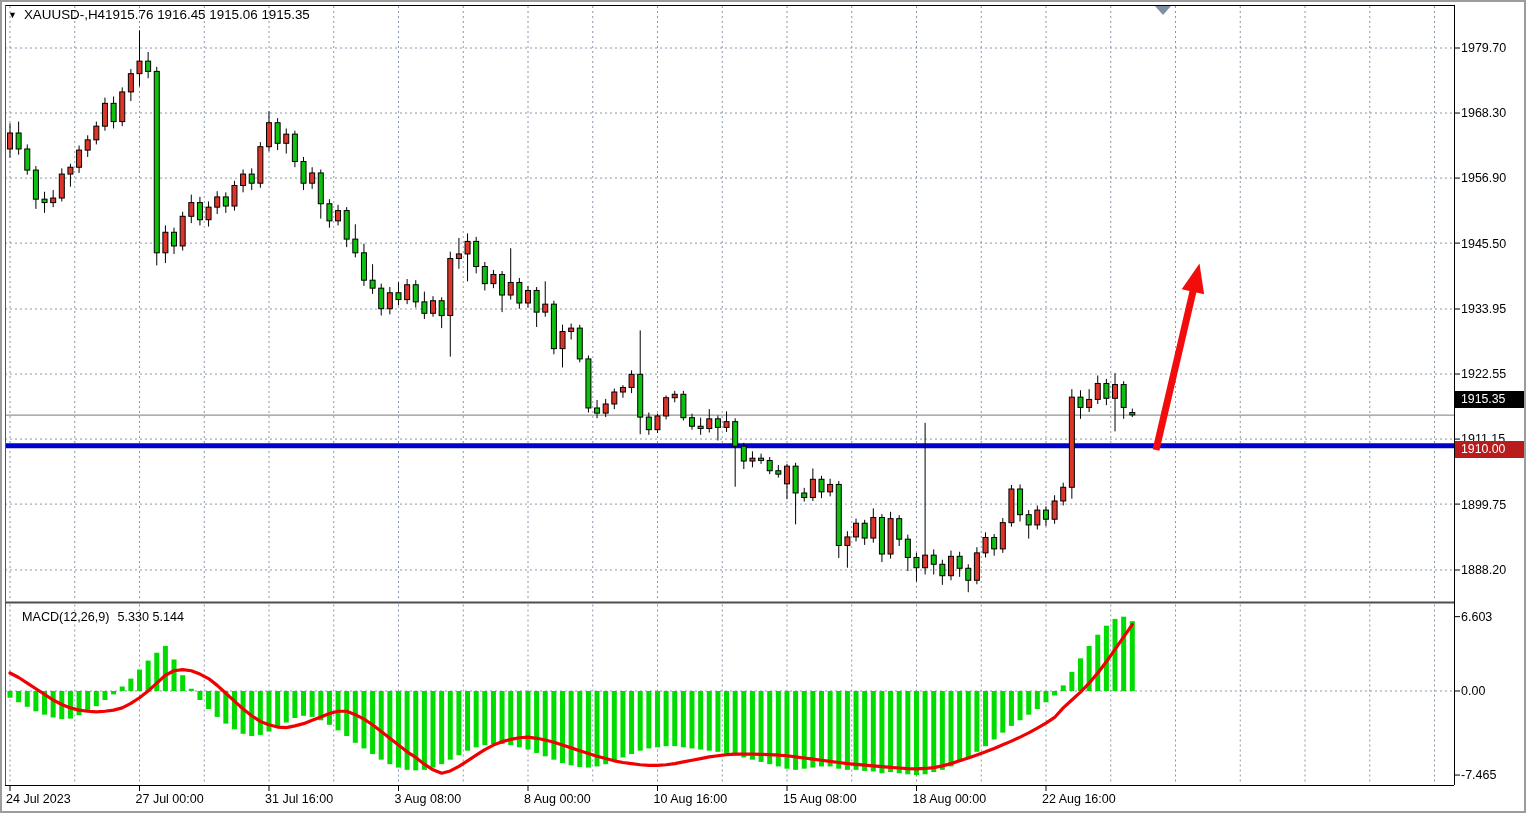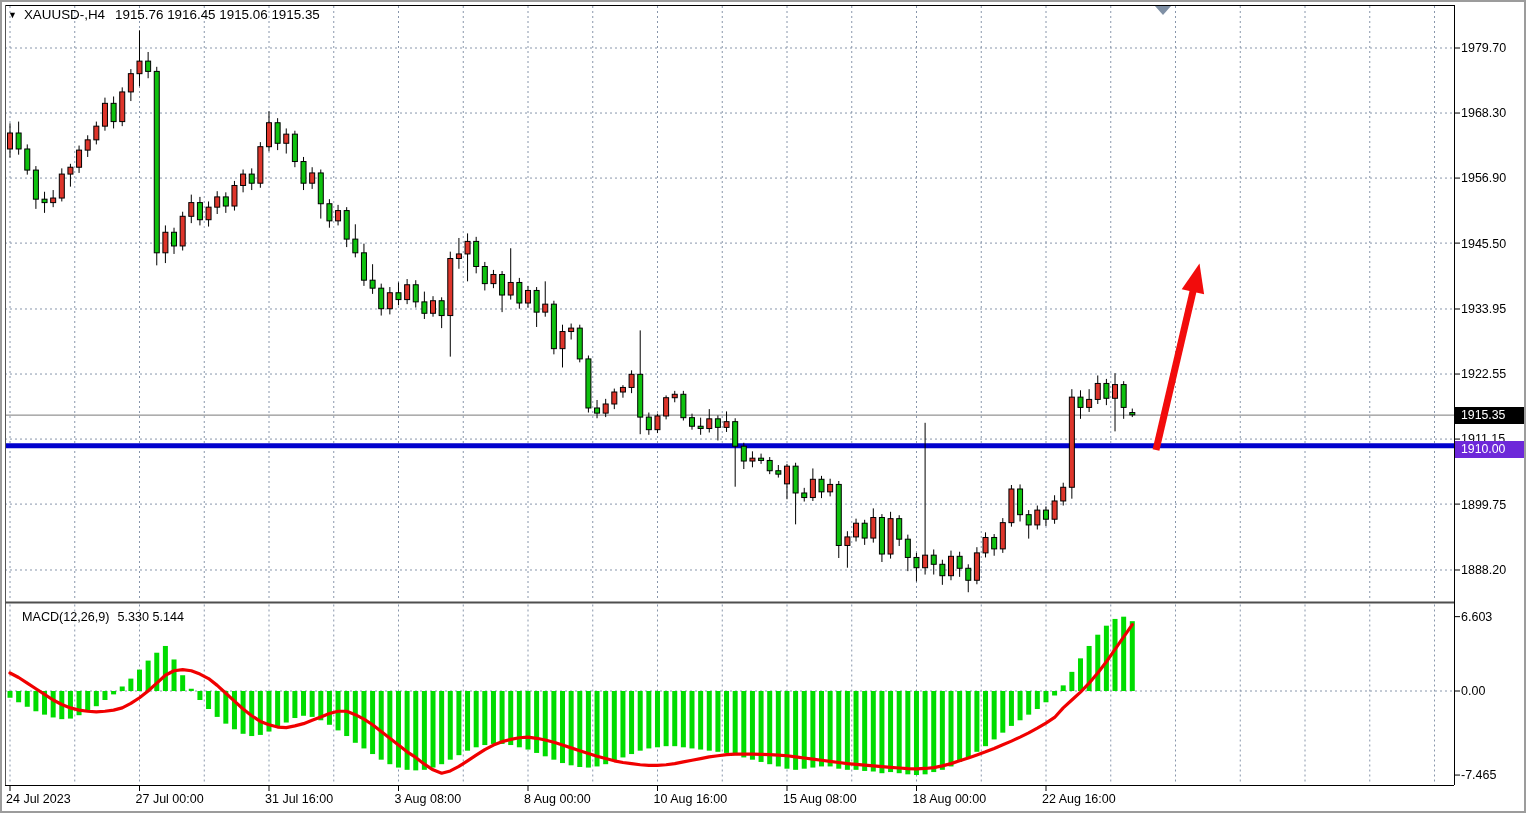--- a/index.html
+++ b/index.html
@@ -2,26 +2,26 @@
 <html><head>
 <meta charset="utf-8">
 <style>
   html,body{margin:0;padding:0;background:#fff;font-family:"Liberation Sans",sans-serif;}
   #win{position:relative;width:1526px;height:813px;background:#fff;border:2px solid #9c9c9c;box-sizing:border-box;overflow:hidden;}
   #chart{position:absolute;left:0;top:0;}
   #chart text{font-family:"Liberation Sans",sans-serif;font-size:12.5px;fill:#000;}
   .overlay{position:absolute;color:#000;}
   #title{left:6px;top:5px;font-size:13.4px;white-space:pre;}
   #title .icon{font-size:9px;display:inline-block;transform:translateY(-1px);margin-right:7px;}
-  #title .ohlc{margin-left:10px;}
+  #title .ohlc{}
   #macd-label{left:20px;top:608px;font-size:12.6px;white-space:pre;}
   #macd-label .vals{margin-left:8px;}
   .badge{position:absolute;left:1453px;width:71px;height:17px;line-height:17px;font-size:12.3px;color:#fff;padding-left:6px;box-sizing:border-box;}
-  #badge-current{top:405px;background:#000;}
-  #badge-level{top:439px;background:#6d28d9;}
+  #badge-current{top:389px;background:#000;}
+  #badge-level{top:439px;background:#b91c1c;}
 </style>
 </head>
 <body>
 
 <div id="win">
   <svg id="chart" width="1526" height="813">
       <line x1="8" y1="4" x2="8" y2="599" stroke="#8896ab" stroke-dasharray="2 3"></line>
       <line x1="8" y1="602.5" x2="8" y2="782" stroke="#8896ab" stroke-dasharray="2 3"></line>
       <line x1="72.75" y1="4" x2="72.75" y2="599" stroke="#8896ab" stroke-dasharray="2 3"></line>
       <line x1="72.75" y1="602.5" x2="72.75" y2="782" stroke="#8896ab" stroke-dasharray="2 3"></line>

